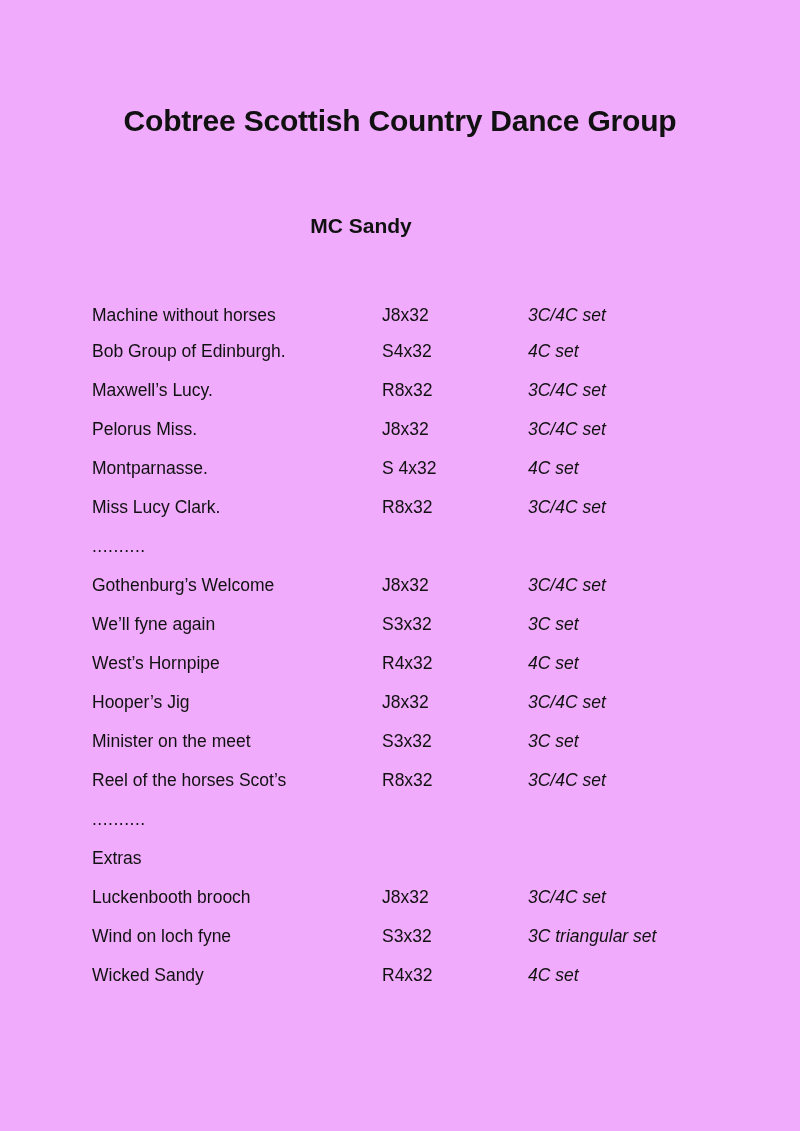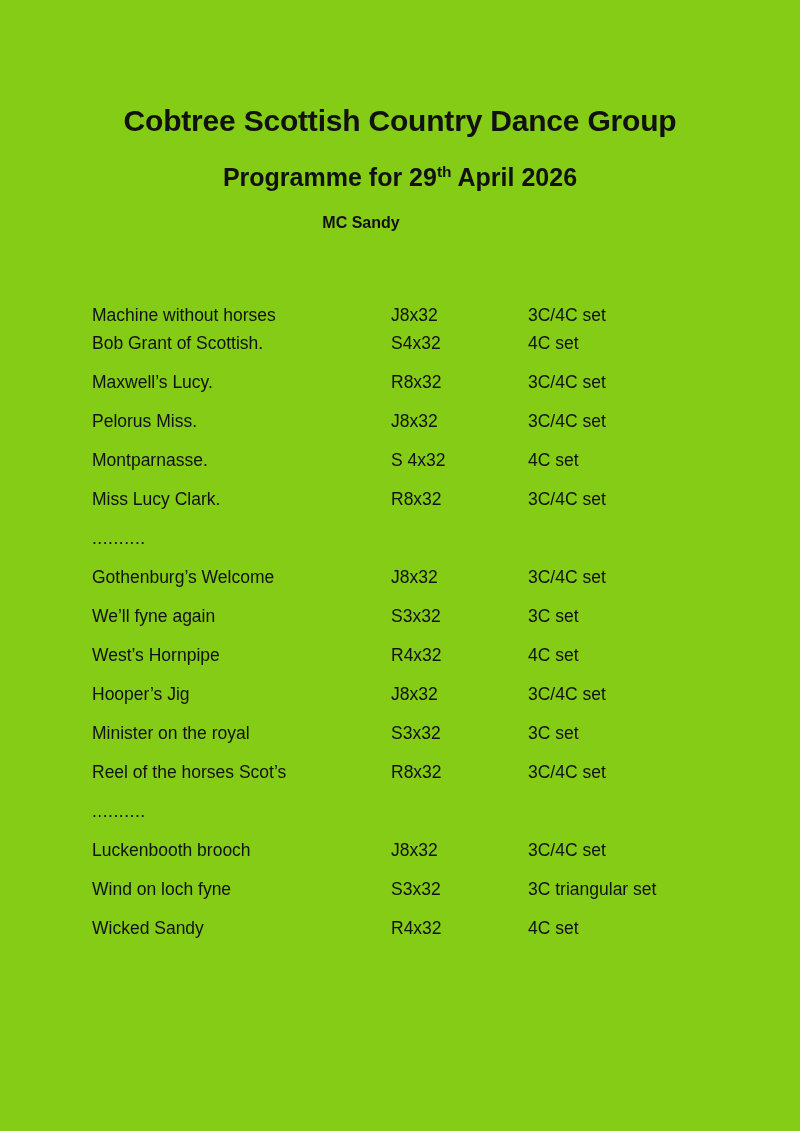--- a/index.html
+++ b/index.html
@@ -12,21 +12,21 @@
     height: 1131px;
     font-family: "Liberation Sans", sans-serif;
     color: #111111;
     position: relative;
     overflow: hidden;
   }
   .page {
     width: 800px;
     height: 1131px;
     box-sizing: border-box;
-    background: #84cc16;
+    background: #f0abfc;
     position: relative;
   }
 
   
   .doc-title {
     position: absolute;
     top: 104px;
     left: 0;
     width: 800px;
     text-align: center;
@@ -51,21 +51,21 @@
     font-size: 0.62em;
     vertical-align: super;
     line-height: 0;
   }
   .doc-mc {
     position: absolute;
     top: 214px;
     left: 0;
     width: 722px;
     text-align: center;
-    font-size: 16px;
+    font-size: 21px;
     font-weight: bold;
     line-height: 1.1;
     white-space: nowrap;
   }
 
   
   .programme {
     position: absolute;
     top: 306px;
     left: 92px;
@@ -74,67 +74,65 @@
   .row {
     display: block;
     position: relative;
     height: 19px;
     margin-bottom: 20px;
     font-size: 17.5px;
     line-height: 19px;
     white-space: nowrap;
   }
   .row.tight {
-    margin-bottom: 9px;
+    margin-bottom: 17px;
   }
   .row .c-name {
     position: absolute;
     left: 0;
     top: 0;
   }
   .row .c-type {
     position: absolute;
-    left: 299px;
+    left: 290px;
     top: 0;
     text-align: center;
   }
   .row .c-set {
     position: absolute;
     left: 436px;
     top: 0;
+    font-style: italic;
   }
   .row.sep {
     height: 19px;
     margin-bottom: 20px;
   }
   .row.sep .c-name {
     letter-spacing: 0.5px;
   }
 </style>
 </head>
 <body>
 
 <div class="page">
 
   <div class="doc-title">Cobtree Scottish Country Dance Group</div>
 
-  <div class="doc-subtitle">
-    <span>Programme for 29</span><span class="sup">th</span><span> April 2026</span>
-  </div>
 
   <div class="doc-mc">MC Sandy</div>
 
   <div class="programme">
       <div class="row tight">
         <span class="c-name">Machine without horses</span>
         <span class="c-type">J8x32</span>
         <span class="c-set">3C/4C set</span>
       </div>
       <div class="row">
-        <span class="c-name">Bob Grant of Scottish.</span>
+        <span class="c-name">Bob Group of Edinburgh.</span>
         <span class="c-type">S4x32</span>
         <span class="c-set">4C set</span>
       </div>
       <div class="row">
         <span class="c-name">Maxwell’s Lucy.</span>
         <span class="c-type">R8x32</span>
         <span class="c-set">3C/4C set</span>
       </div>
       <div class="row">
         <span class="c-name">Pelorus Miss.</span>
@@ -168,31 +166,34 @@
         <span class="c-name">West’s Hornpipe</span>
         <span class="c-type">R4x32</span>
         <span class="c-set">4C set</span>
       </div>
       <div class="row">
         <span class="c-name">Hooper’s Jig</span>
         <span class="c-type">J8x32</span>
         <span class="c-set">3C/4C set</span>
       </div>
       <div class="row">
-        <span class="c-name">Minister on the royal</span>
+        <span class="c-name">Minister on the meet</span>
         <span class="c-type">S3x32</span>
         <span class="c-set">3C set</span>
       </div>
       <div class="row">
         <span class="c-name">Reel of the horses Scot’s</span>
         <span class="c-type">R8x32</span>
         <span class="c-set">3C/4C set</span>
       </div>
       <div class="row sep">
         <span class="c-name">..........</span>
+      </div>
+      <div class="row">
+        <span class="c-name">Extras</span>
       </div>
       <div class="row">
         <span class="c-name">Luckenbooth brooch</span>
         <span class="c-type">J8x32</span>
         <span class="c-set">3C/4C set</span>
       </div>
       <div class="row">
         <span class="c-name">Wind on loch fyne</span>
         <span class="c-type">S3x32</span>
         <span class="c-set">3C triangular set</span>

